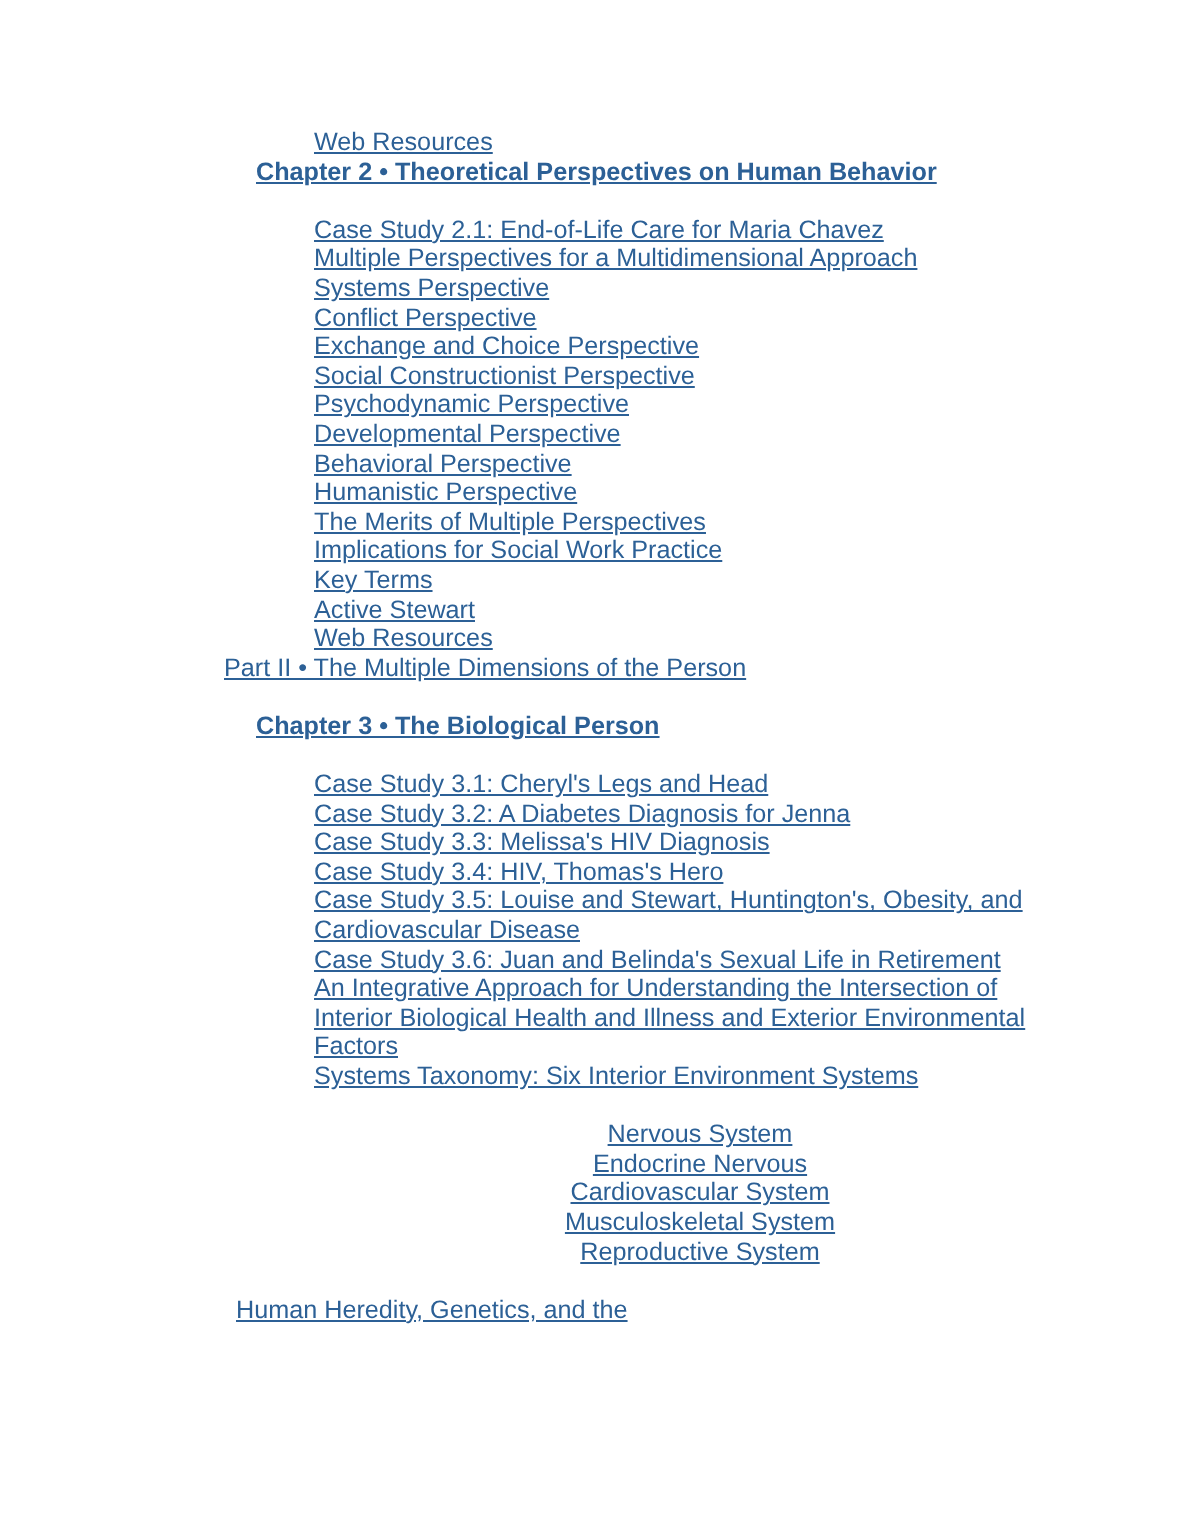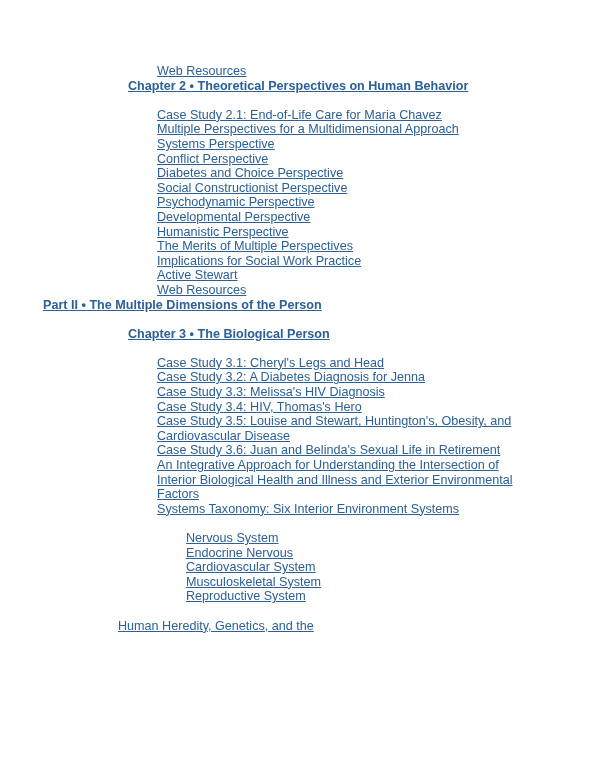--- a/index.html
+++ b/index.html
@@ -26,48 +26,50 @@
     color: #2c6096;
     text-decoration: underline;
     font-size: 12.6px;
     line-height: 14.6px;
     white-space: normal;
     word-wrap: break-word;
     cursor: pointer;
   }
 
   
-  .lvl-part   { margin-left: 43px;  width: 415px; font-weight: bold; }
+  .lvl-part   { margin-left: 112px;  width: 415px; font-weight: normal; }
   .lvl-chap   { margin-left: 128px; width: 386px; font-weight: bold; }
   .lvl-item   { margin-left: 157px; width: 357px; }
-  .lvl-sub    { margin-left: 186px; width: 328px; }
+  .lvl-sub    { margin-left: 186px; width: 328px; text-align: center; }
   .lvl-subsub { margin-left: 118px; width: 300px; }
 
   .spacer {
     height: 14.6px;
   }
 </style>
 </head>
 <body>
 
 <div id="toc">
     <div class="toc-line lvl-item">Web Resources</div>
     <div class="toc-line lvl-chap">Chapter 2 • Theoretical Perspectives on Human Behavior</div>
     <div class="spacer"></div>
     <div class="toc-line lvl-item">Case Study 2.1: End-of-Life Care for Maria Chavez</div>
     <div class="toc-line lvl-item">Multiple Perspectives for a Multidimensional Approach</div>
     <div class="toc-line lvl-item">Systems Perspective</div>
     <div class="toc-line lvl-item">Conflict Perspective</div>
-    <div class="toc-line lvl-item">Diabetes and Choice Perspective</div>
+    <div class="toc-line lvl-item">Exchange and Choice Perspective</div>
     <div class="toc-line lvl-item">Social Constructionist Perspective</div>
     <div class="toc-line lvl-item">Psychodynamic Perspective</div>
     <div class="toc-line lvl-item">Developmental Perspective</div>
+    <div class="toc-line lvl-item">Behavioral Perspective</div>
     <div class="toc-line lvl-item">Humanistic Perspective</div>
     <div class="toc-line lvl-item">The Merits of Multiple Perspectives</div>
     <div class="toc-line lvl-item">Implications for Social Work Practice</div>
+    <div class="toc-line lvl-item">Key Terms</div>
     <div class="toc-line lvl-item">Active Stewart</div>
     <div class="toc-line lvl-item">Web Resources</div>
     <div class="toc-line lvl-part">Part II • The Multiple Dimensions of the Person</div>
     <div class="spacer"></div>
     <div class="toc-line lvl-chap">Chapter 3 • The Biological Person</div>
     <div class="spacer"></div>
     <div class="toc-line lvl-item">Case Study 3.1: Cheryl's Legs and Head</div>
     <div class="toc-line lvl-item">Case Study 3.2: A Diabetes Diagnosis for Jenna</div>
     <div class="toc-line lvl-item">Case Study 3.3: Melissa's HIV Diagnosis</div>
     <div class="toc-line lvl-item">Case Study 3.4: HIV, Thomas's Hero</div>

